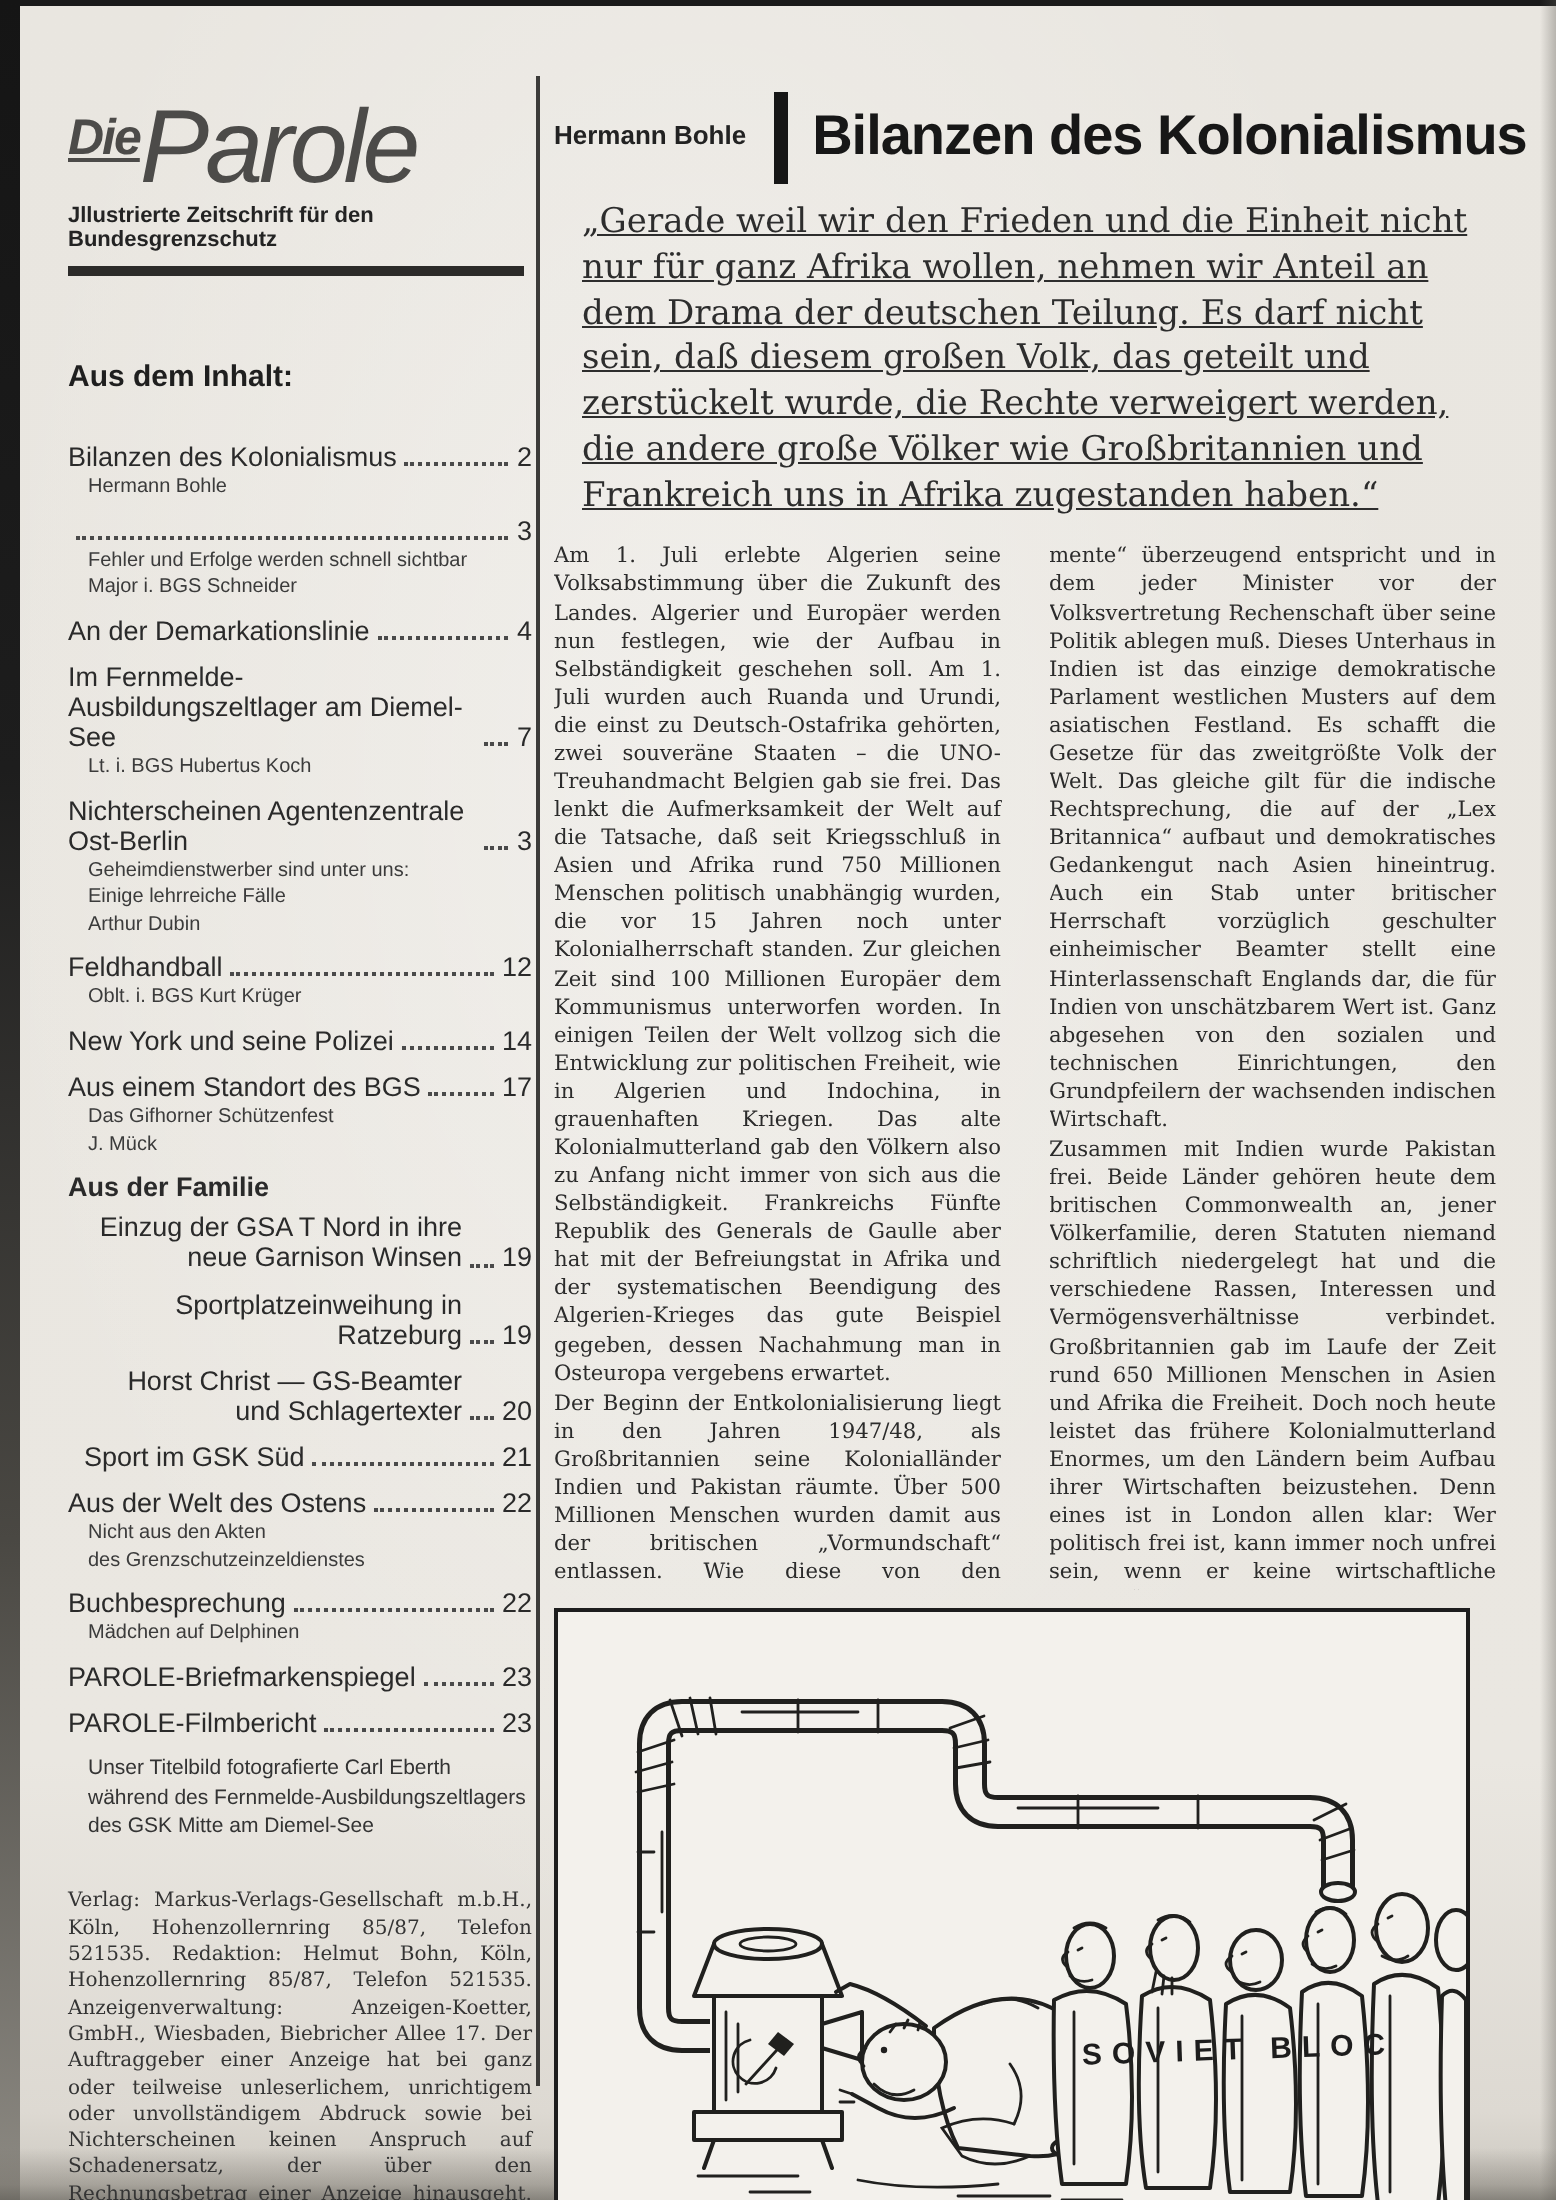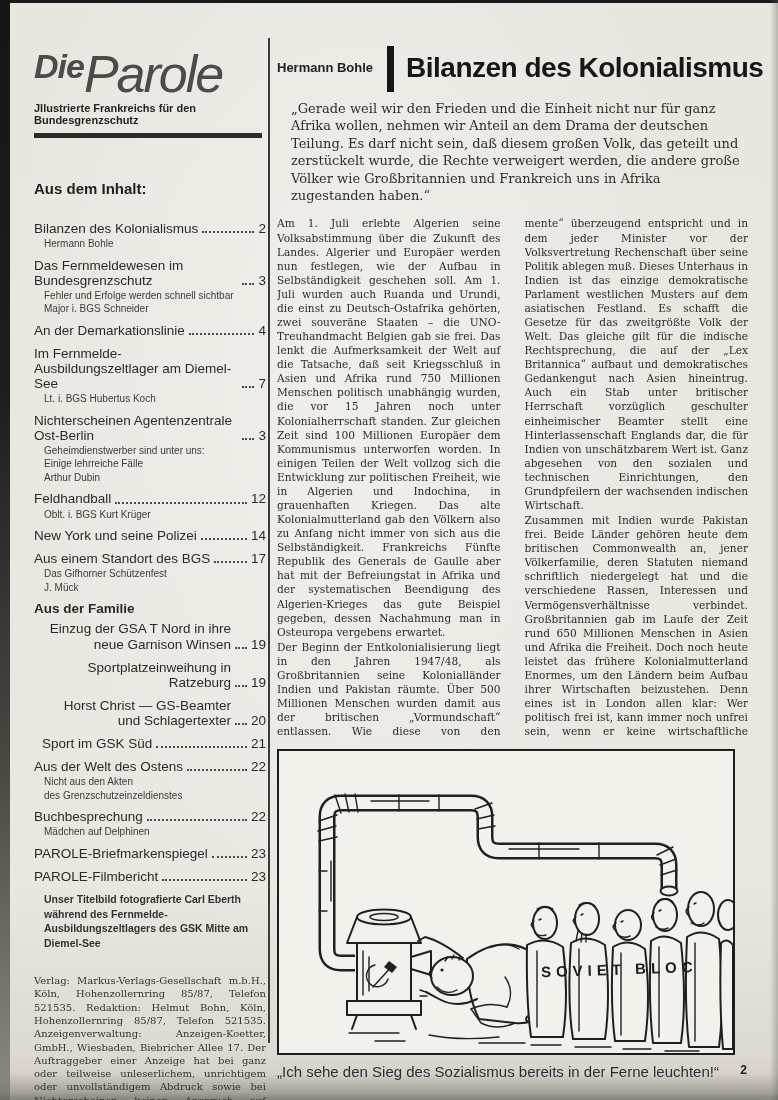--- a/index.html
+++ b/index.html
@@ -18,48 +18,48 @@
   .edge-top{position:absolute;left:0;top:0;width:100%;height:3px;background:#1a1a1a;}
   .edge-bottom{position:absolute;left:0;bottom:0;width:100%;height:26px;
     background:linear-gradient(180deg,rgba(120,116,108,0) 0%,rgba(120,116,108,.45) 70%,rgba(90,87,80,.6) 100%);}
   .edge-right{position:absolute;right:0;top:0;width:8px;height:100%;
     background:linear-gradient(270deg,rgba(90,88,82,.35),rgba(90,88,82,0));}
   .divider{position:absolute;left:268px;top:38px;width:2px;height:1005px;background:#3c3b39;}
 
   
   .sidebar{position:absolute;left:34px;top:48px;width:232px;}
   .logo{color:#4c4b49;white-space:nowrap;line-height:1;}
-  .logo-die{font-style:italic;font-weight:bold;font-size:34px;letter-spacing:-1px;vertical-align:14px;}
+  .logo-die{font-style:italic;font-weight:bold;font-size:25px;letter-spacing:-1px;vertical-align:14px;text-decoration:underline;}
   .logo-parole{font-style:italic;font-weight:normal;font-size:52px;letter-spacing:-2px;}
   .masthead-subtitle{font-size:11px;font-weight:bold;color:#232323;margin-top:2px;}
   .masthead-rule{height:5px;background:#2c2b29;margin-top:7px;width:228px;}
   .contents-heading{margin-top:42px;font-size:15px;font-weight:bold;color:#1f1f1f;}
 
   .toc{margin-top:24px;}
   .toc-item{margin-bottom:8px;}
   .toc-row{display:flex;align-items:flex-end;font-size:13.5px;line-height:1.12;color:#2a2a2a;}
   .toc-title{flex:0 1 auto;}
   .toc-leader{flex:1 1 auto;min-width:12px;border-bottom:2px dotted #4a4a4a;margin:0 4px;transform:translateY(-3px);}
   .toc-page{flex:0 0 auto;}
   .toc-sub{font-size:10px;line-height:1.15;color:#3b3b3b;padding-left:10px;margin-top:2px;}
   .toc-item.header .toc-row{margin-bottom:0;font-weight:bold;}
   .toc-item.indent{padding-left:8px;text-align:right;}
   .toc-item.header{margin-bottom:5px;}
 
-  .titelbild-note{margin-top:4px;padding-left:10px;font-size:10.5px;font-weight:bold;line-height:1.38;color:#333;}
+  .titelbild-note{margin-top:4px;padding-left:10px;font-size:10.5px;font-weight:normal;line-height:1.38;color:#333;}
   .imprint{margin-top:24px;font-family:"DejaVu Serif", serif;font-size:10px;line-height:1.33;text-align:justify;color:#343434;}
 
   
   .article{position:absolute;left:277px;top:46px;width:471px;}
   .art-header{display:flex;align-items:flex-start;}
   .art-author{font-size:13px;font-weight:bold;color:#222;padding-top:14px;white-space:nowrap;}
   .art-bar{width:7px;height:46px;background:#161616;margin:0 12px 0 14px;flex:0 0 auto;}
   .art-title{font-size:28px;font-weight:bold;color:#171717;letter-spacing:-0.5px;line-height:1.6;white-space:nowrap;}
   .epigraph{margin-top:8px;padding-left:14px;font-family:"DejaVu Serif", serif;}
-  .epigraph-quote{font-size:13px;line-height:1.34;color:#2d2d2d;}
+  .epigraph-quote{font-size:17px;line-height:1.34;color:#2d2d2d;text-decoration:underline;}
   .epigraph-attribution{font-size:11.5px;line-height:1.3;font-style:italic;color:#2d2d2d;margin-top:1px;}
 
   .columns{display:flex;gap:24px;margin-top:12px;}
   .col{width:230px;height:524px;overflow:hidden;font-family:"DejaVu Serif", serif;
        font-size:10.6px;line-height:1.33;text-align:justify;color:#2b2b2b;}
   .col p{margin:0;}
   .col p + p{margin-top:1px;}
 
   .cartoon-frame{margin-top:9px;width:454px;height:302px;border:2px solid #1d1d1d;background:#f3f1ec;}
   .cartoon-frame svg{display:block;width:100%;height:100%;}
@@ -80,36 +80,35 @@
   <div class="edge-top"></div>
   <div class="edge-left"></div>
   <div class="edge-right"></div>
   <div class="edge-bottom"></div>
   <div class="divider"></div>
 
   <aside class="sidebar">
     <div class="logo">
       <span class="logo-die">Die</span><span class="logo-parole">Parole</span>
     </div>
-    <div class="masthead-subtitle">Jllustrierte Frankreichs für den Bundesgrenzschutz</div>
+    <div class="masthead-subtitle">Jllustrierte Zeitschrift für den Bundesgrenzschutz</div>
     <div class="masthead-rule"></div>
     <div class="contents-heading">Aus dem Inhalt:</div>
 
     <nav class="toc">
       <div class="toc-item">
         <div class="toc-row">
             <span class="toc-title">Bilanzen des Kolonialismus</span>
             <span class="toc-leader"></span>
             <span class="toc-page">2</span>
           </div>
         <div class="toc-sub">Hermann Bohle</div>
       </div>
       <div class="toc-item">
         <div class="toc-row">
-            <span class="toc-title">Das Fernmeldewesen im Bundesgrenzschutz</span>
             <span class="toc-leader"></span>
             <span class="toc-page">3</span>
           </div>
         <div class="toc-sub">Fehler und Erfolge werden schnell sichtbar</div>
         <div class="toc-sub">Major i. BGS Schneider</div>
       </div>
       <div class="toc-item">
         <div class="toc-row">
             <span class="toc-title">An der Demarkationslinie</span>
             <span class="toc-leader"></span>

